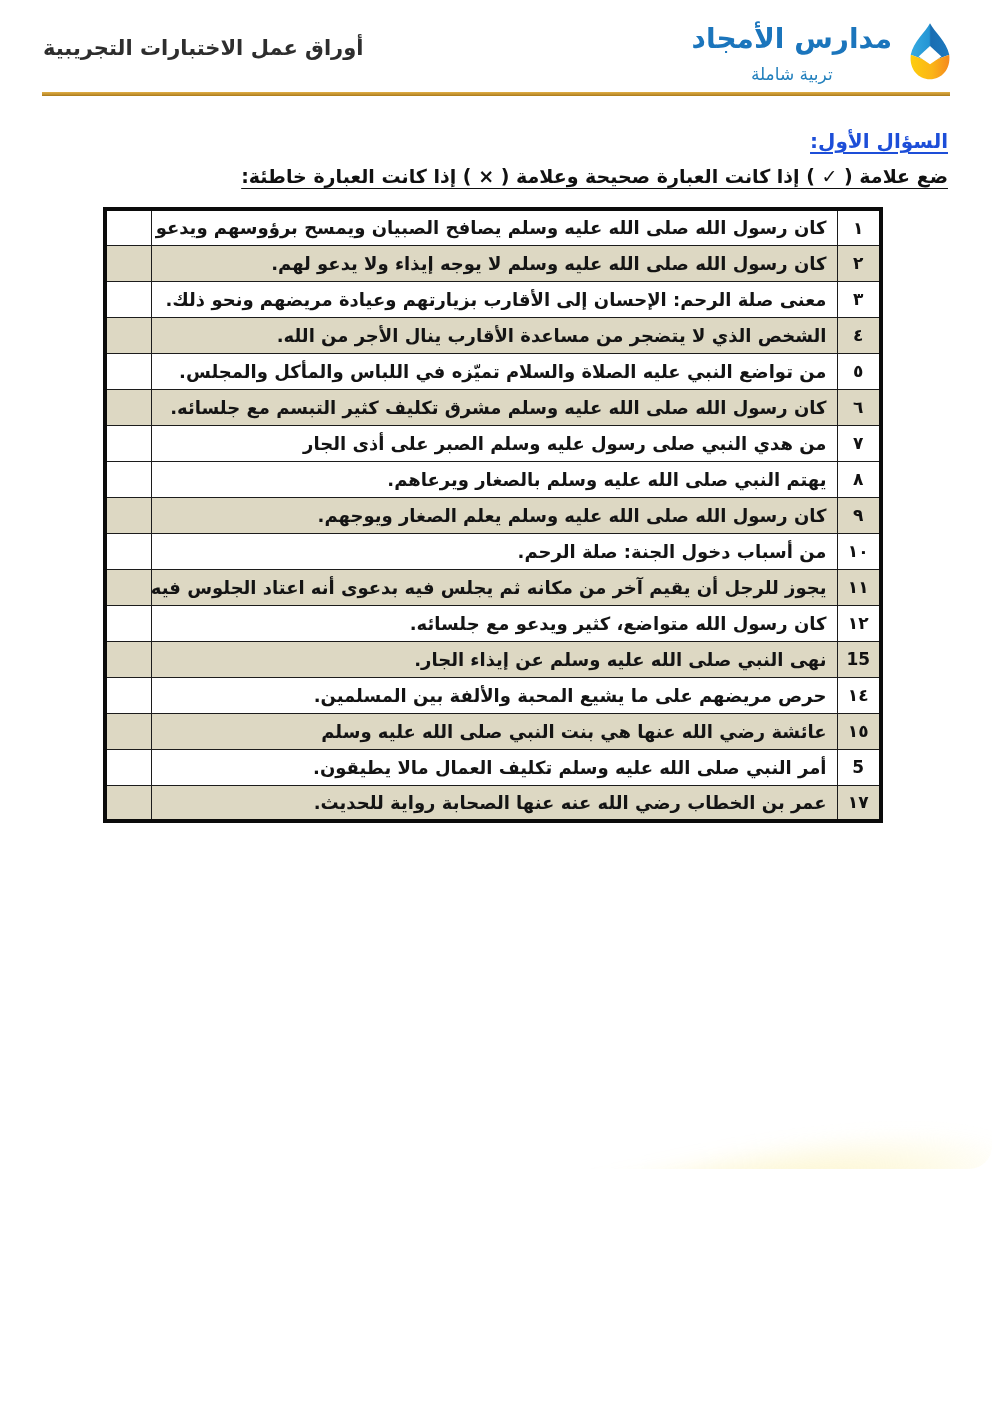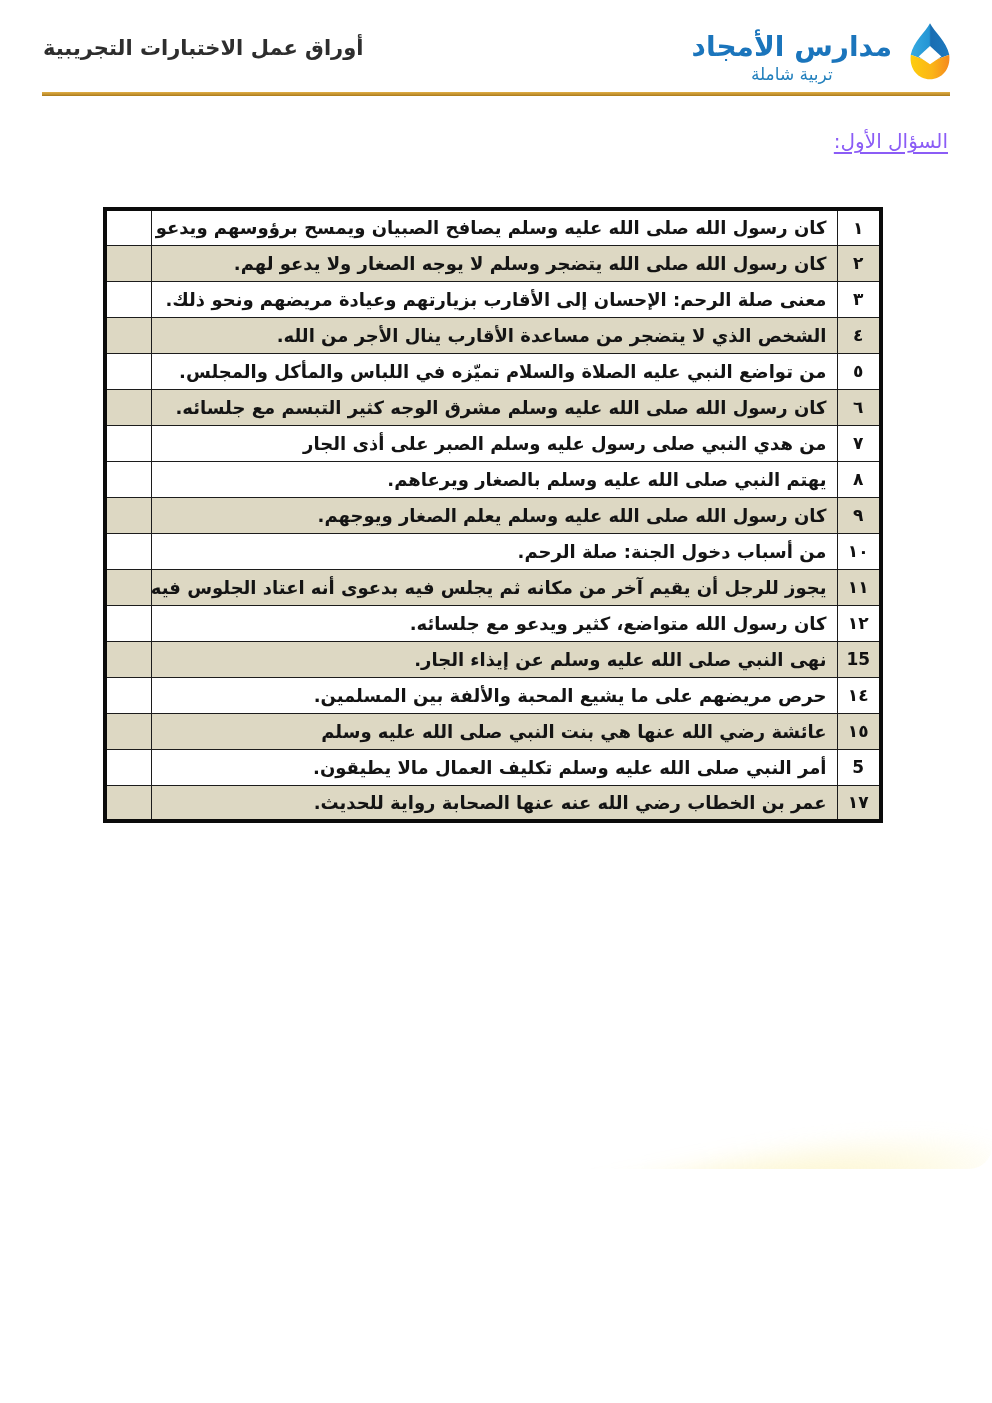--- a/index.html
+++ b/index.html
@@ -20,30 +20,30 @@
     font-size:21px; font-weight:700; color:#2e2e2e;
     direction:rtl;
   }
   .brand {
     position:absolute; right:34px; top:20px;
     display:flex; align-items:flex-end; gap:10px;
   }
   .brand-icon { width:56px; height:64px; flex:0 0 auto; }
   .brand-text { text-align:center; }
   .brand-name { font-size:28px; font-weight:700; color:#1b75bc; line-height:1.15; }
-  .brand-tagline { font-size:17px; font-weight:400; color:#2380bd; margin-top:1px; }
+  .brand-tagline { font-size:17px; font-weight:400; color:#2380bd; margin-top:9px; }
   .gold-rule {
     position:absolute; left:42px; right:42px; top:92px; height:4px;
     background:linear-gradient(to bottom,#dfae45 0%,#c69430 55%,#a87a1c 100%);
   }
 
   
   .q-title {
     position:absolute; right:44px; top:129px;
-    font-size:20px; font-weight:400; color:#8b5cf6;
+    font-size:20px; font-weight:700; color:#1d4ed8;
     text-decoration:underline; text-underline-offset:4px;
   }
   .q-instruction {
     position:absolute; right:44px; top:165px;
     font-size:19px; font-weight:700; color:#111;
     text-decoration:underline; text-underline-offset:5px;
   }
 
   
   table.tf {
@@ -127,51 +127,52 @@
     </svg>
     <div class="brand-text">
       <div class="brand-name">مدارس الأمجاد</div>
       <div class="brand-tagline">تربية شاملة</div>
     </div>
   </div>
 
   <div class="gold-rule"></div>
 
   <div class="q-title">السؤال الأول:</div>
+  <div class="q-instruction">ضع علامة  ( ✓ ) إذا كانت العبارة صحيحة وعلامة  ( × ) إذا كانت العبارة خاطئة:</div>
 
   <table class="tf">
     <tbody>
       <tr>
           <td class="num">١</td>
           <td class="stmt">كان رسول الله صلى الله عليه وسلم يصافح الصبيان ويمسح برؤوسهم ويدعو لهم.</td>
           <td class="ans"></td>
         </tr>
       <tr class="shaded">
           <td class="num">٢</td>
-          <td class="stmt">كان رسول الله صلى الله يتضجر وسلم لا يوجه الصغار ولا يدعو لهم.</td>
+          <td class="stmt">كان رسول الله صلى الله عليه وسلم لا يوجه إيذاء ولا يدعو لهم.</td>
           <td class="ans"></td>
         </tr>
       <tr>
           <td class="num">٣</td>
           <td class="stmt">معنى صلة الرحم: الإحسان إلى الأقارب بزيارتهم وعيادة مريضهم ونحو ذلك.</td>
           <td class="ans"></td>
         </tr>
       <tr class="shaded">
           <td class="num">٤</td>
           <td class="stmt">الشخص الذي لا يتضجر من مساعدة الأقارب ينال الأجر من الله.</td>
           <td class="ans"></td>
         </tr>
       <tr>
           <td class="num">٥</td>
           <td class="stmt">من تواضع النبي عليه الصلاة والسلام تميّزه في اللباس والمأكل والمجلس.</td>
           <td class="ans"></td>
         </tr>
       <tr class="shaded">
           <td class="num">٦</td>
-          <td class="stmt">كان رسول الله صلى الله عليه وسلم مشرق الوجه كثير التبسم مع جلسائه.</td>
+          <td class="stmt">كان رسول الله صلى الله عليه وسلم مشرق تكليف كثير التبسم مع جلسائه.</td>
           <td class="ans"></td>
         </tr>
       <tr>
           <td class="num">٧</td>
           <td class="stmt">من هدي النبي صلى رسول عليه وسلم الصبر على أذى الجار</td>
           <td class="ans"></td>
         </tr>
       <tr>
           <td class="num">٨</td>
           <td class="stmt">يهتم النبي صلى الله عليه وسلم بالصغار ويرعاهم.</td>

